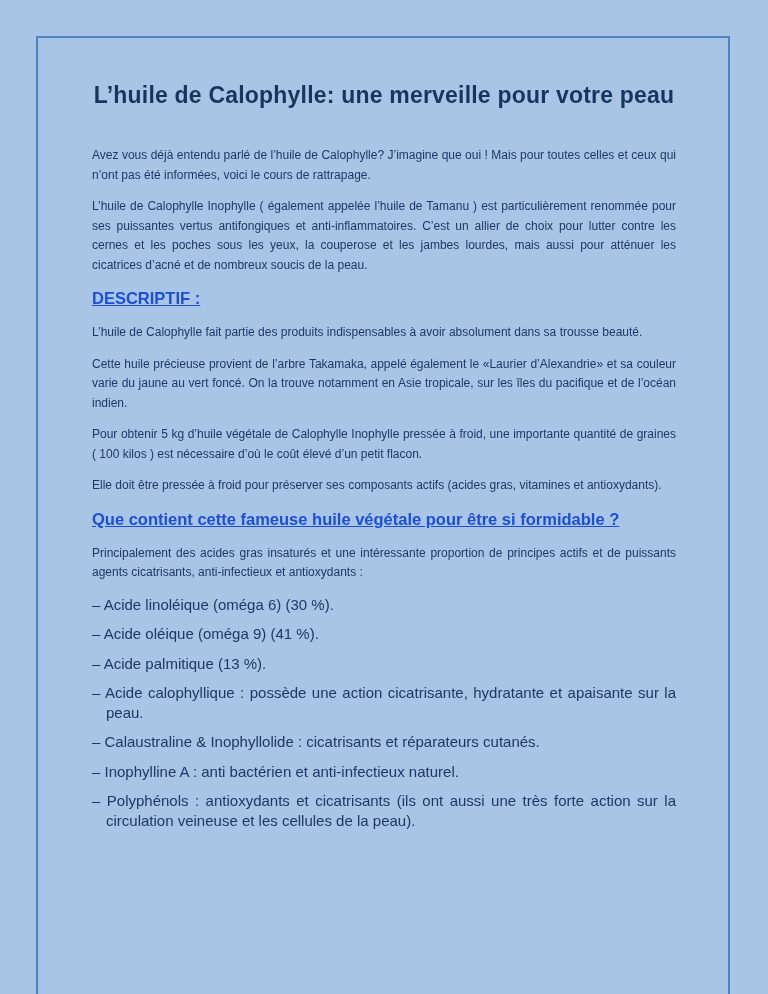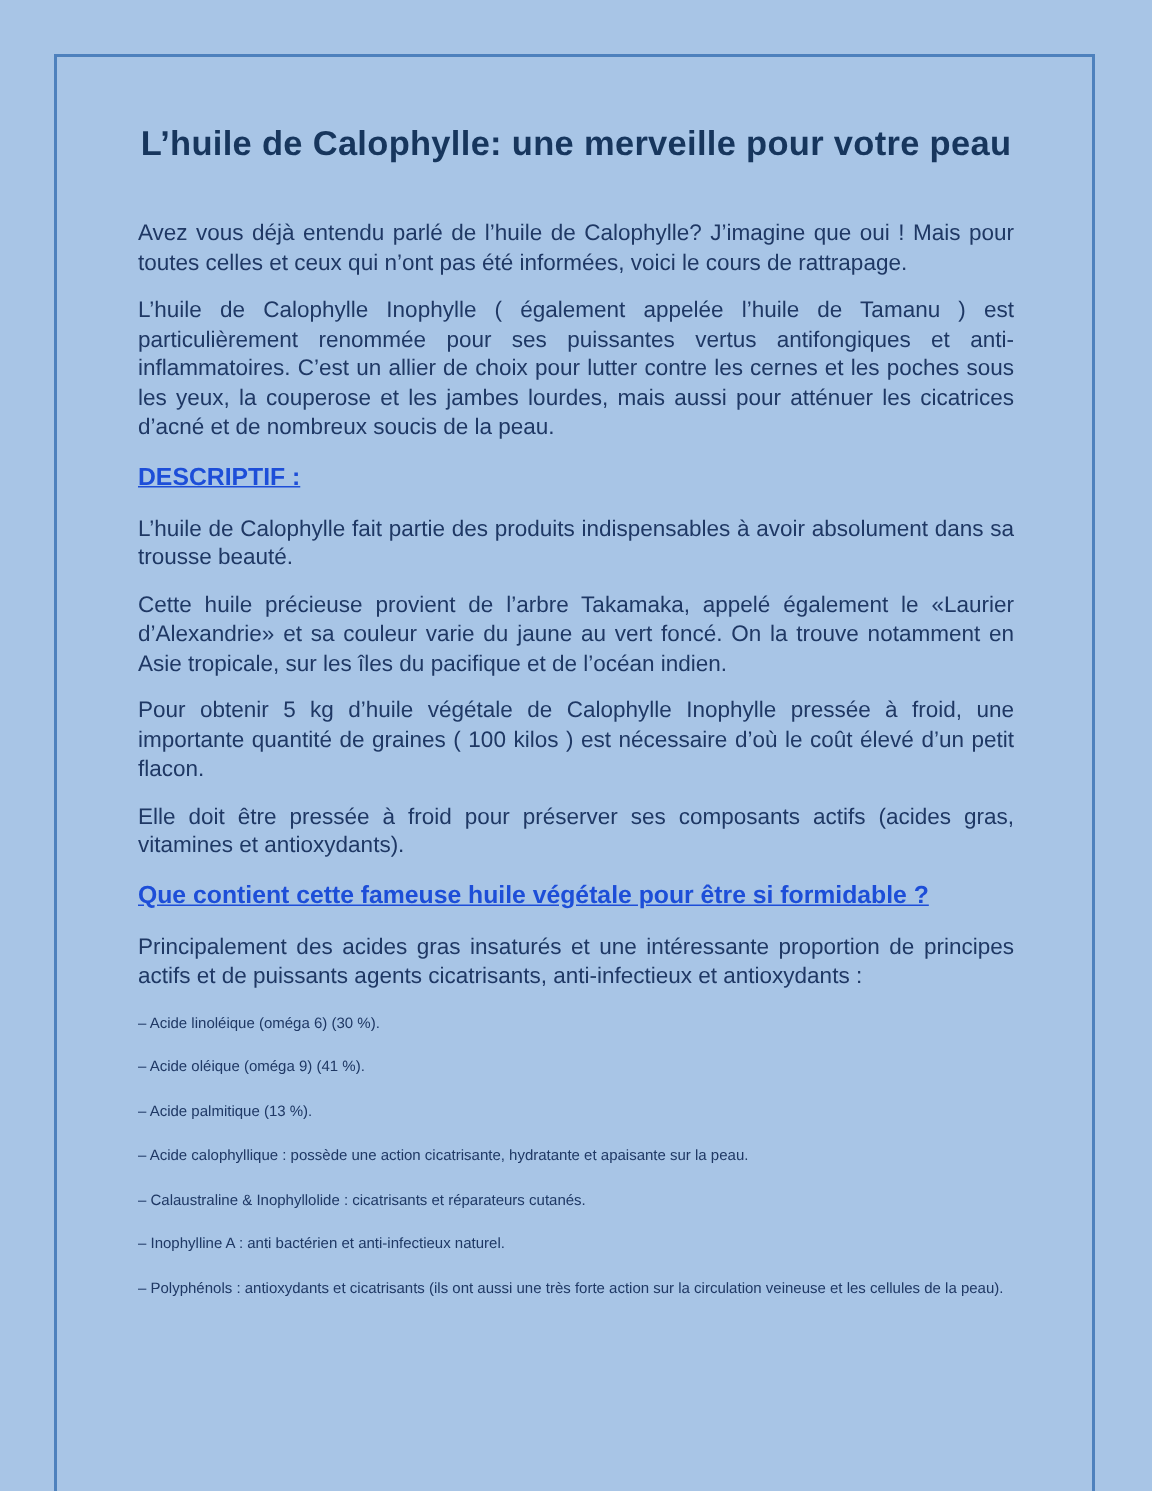--- a/index.html
+++ b/index.html
@@ -36,35 +36,35 @@
   h1.doc-title {
     font-size: 23px;
     line-height: 30px;
     font-weight: bold;
     text-align: center;
     color: #17365d;
     margin: 0 0 36px 0;
     letter-spacing: 0.2px;
   }
   p.para {
-    font-size: 15px;
+    font-size: 12px;
     line-height: 19.5px;
     text-align: justify;
     margin: 0 0 12px 0;
   }
   h2.sec-heading {
     font-size: 16.5px;
     line-height: 22px;
     font-weight: bold;
     text-decoration: underline;
     color: #1d4ed8;
     margin: 8px 0 14px 0;
   }
   p.list-item {
-    font-size: 10px;
+    font-size: 15px;
     line-height: 19.5px;
     text-align: justify;
     margin: 0 0 10px 0;
     padding-left: 14px;
     text-indent: -14px;
   }
 </style>
 </head>
 <body>
 

